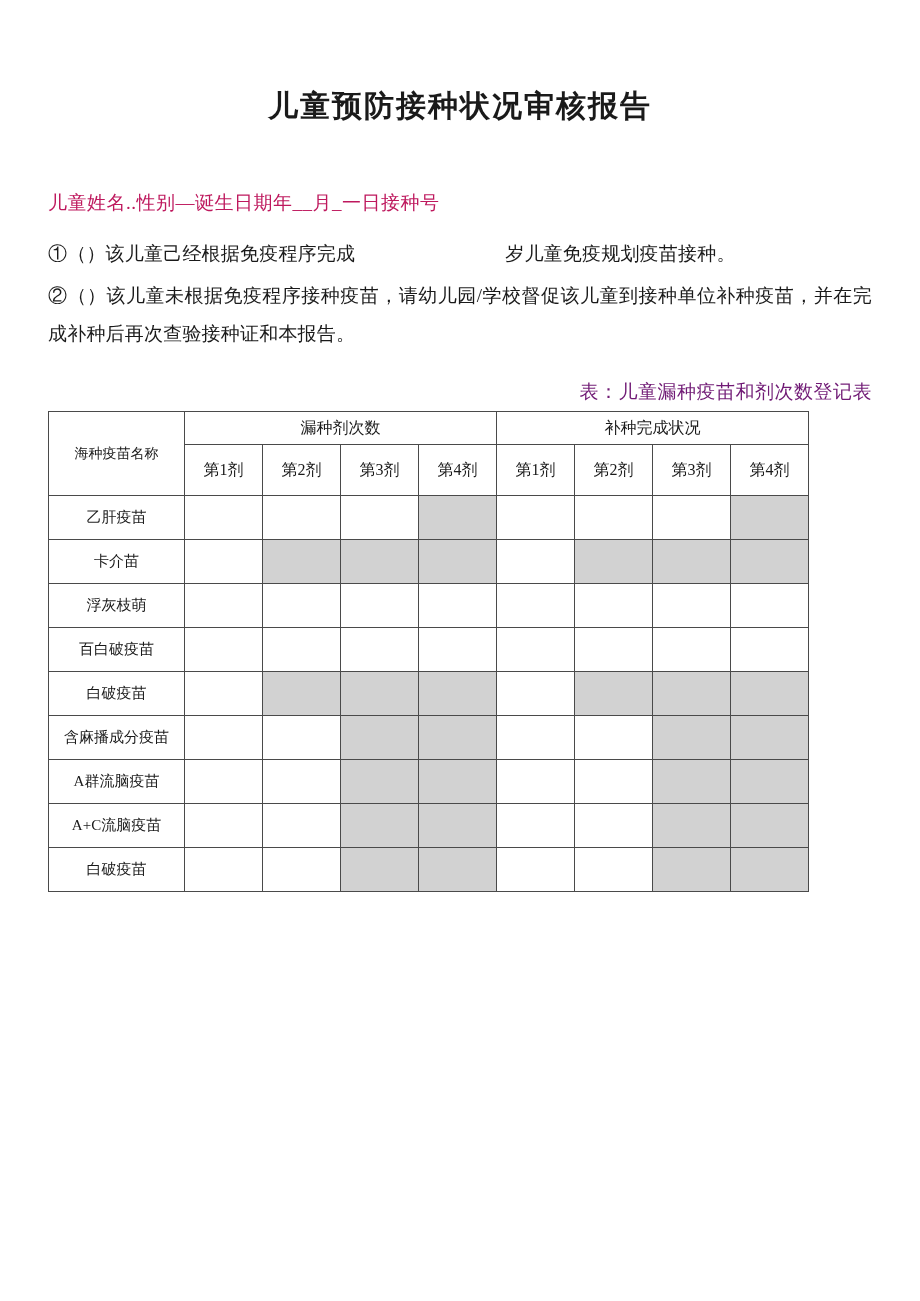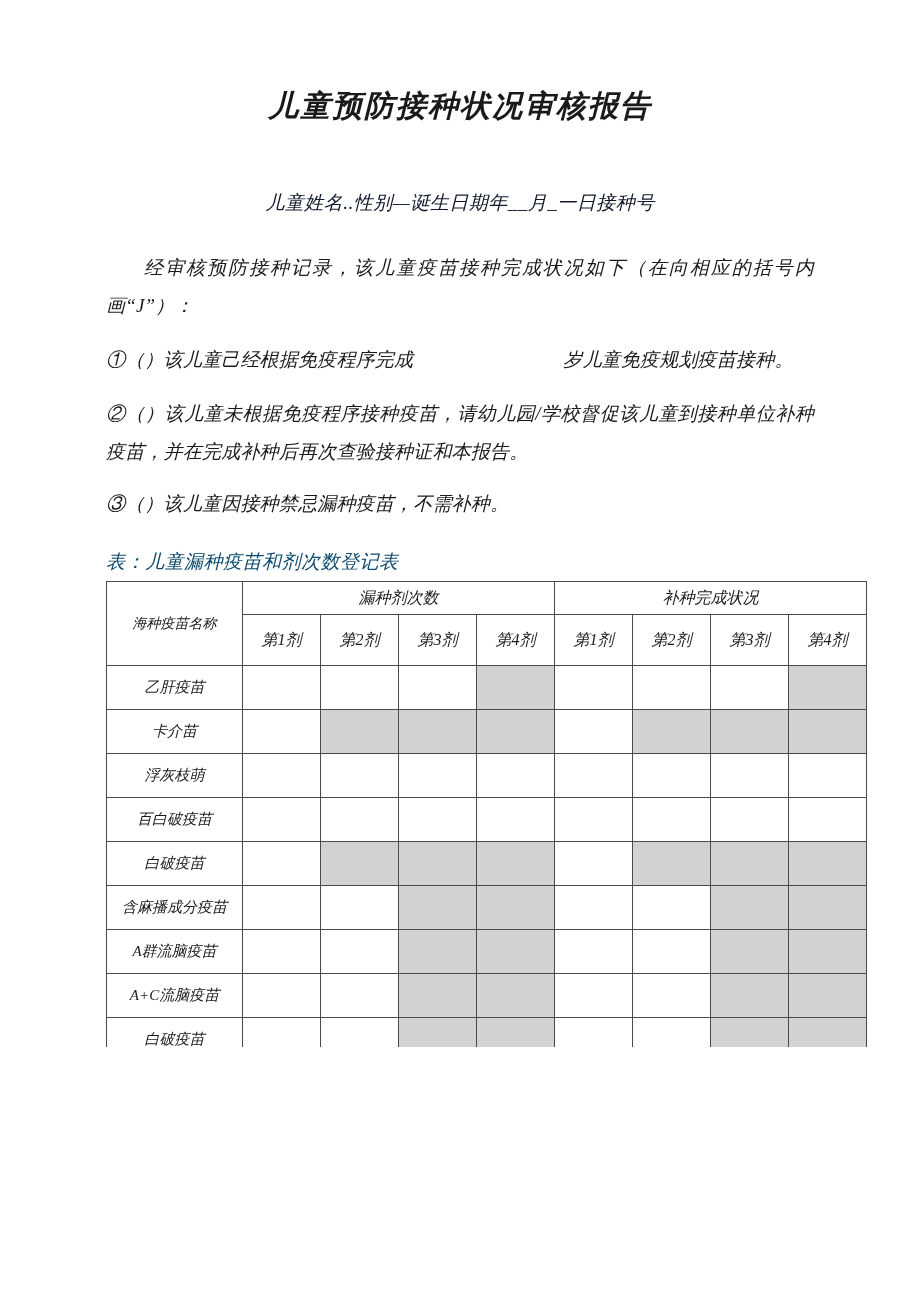--- a/index.html
+++ b/index.html
@@ -13,78 +13,76 @@
     font-family: "Liberation Serif", "DejaVu Serif", serif;
     color: #111111;
     -webkit-font-smoothing: antialiased;
   }
 
   .page {
     position: relative;
     width: 920px;
     height: 1047px;
     box-sizing: border-box;
-    padding: 0 106px;
+    padding: 0 48px;
     overflow: hidden;
-    font-style: italic;
   }
 
   
   .doc-title {
     text-align: center;
     font-size: 30px;
     font-weight: bold;
     letter-spacing: 2px;
     margin: 0;
     padding-top: 86px;
     line-height: 1.3;
     color: #1a1a1a;
   }
 
   
   .form-line {
     font-size: 19px;
     line-height: 1.7;
     letter-spacing: 0.5px;
-    color: #0f172a;
+    color: #be185d;
     white-space: pre;
-    text-align: center;
   }
   .form-line-1 { margin-top: 62px; }
   .form-line-2 { margin-top: 28px; }
 
   
   .para {
     font-size: 19px;
     line-height: 2.0;
     color: #1a1a1a;
     text-align: justify;
     text-justify: inter-ideograph;
     margin: 0;
     letter-spacing: 0.2px;
   }
   .para-intro {
     margin-top: 30px;
     text-indent: 2em;
   }
   .para-item { margin-top: 16px; }
-  .para-item-2 { margin-top: 16px; }
+  .para-item-2 { margin-top: 4px; }
   .para-item-3 { margin-top: 14px; }
 
   .gap-blank {
     display: inline-block;
     width: 150px;
   }
 
   
   .table-caption {
-    text-align: left;
+    text-align: right;
     font-size: 19px;
     margin: 26px 0 6px 0;
-    color: #0c4a6e;
+    color: #701a75;
     letter-spacing: 0.5px;
   }
 
   
   table.vax {
     border-collapse: collapse;
     width: 760px;
     table-layout: fixed;
     font-size: 14px;
     color: #1a1a1a;
@@ -128,29 +126,27 @@
 </head>
 <body>
 
 <div class="page">
 
   <h1 class="doc-title">儿童预防接种状况审核报告</h1>
 
   <div class="form-line form-line-1">儿童姓名..性别—诞生日期年__月_一日接种号</div>
 
 
-  <p class="para para-intro">经审核预防接种记录，该儿童疫苗接种完成状况如下（在向相应的括号内画“J”）：</p>
 
   <p class="para para-item">
     <span>①（）该儿童己经根据免疫程序完成</span><span class="gap-blank"></span><span>岁儿童免疫规划疫苗接种。</span>
   </p>
 
   <p class="para para-item-2">②（）该儿童未根据免疫程序接种疫苗，请幼儿园/学校督促该儿童到接种单位补种疫苗，并在完成补种后再次查验接种证和本报告。</p>
 
-  <p class="para para-item-3">③（）该儿童因接种禁忌漏种疫苗，不需补种。</p>
 
   <div class="table-caption">表：儿童漏种疫苗和剂次数登记表</div>
 
   <table class="vax">
     <colgroup>
       <col class="c-name">
       <col class="c-dose">
         <col class="c-dose">
         <col class="c-dose">
         <col class="c-dose">

